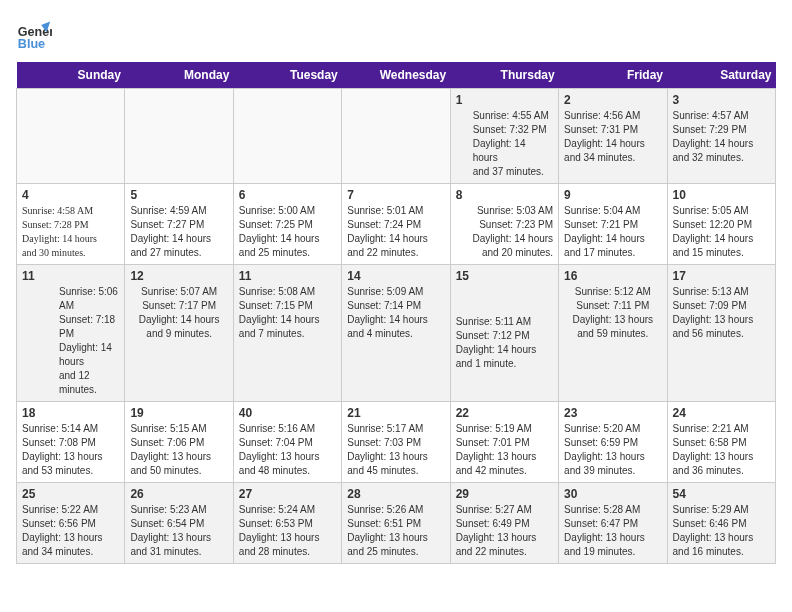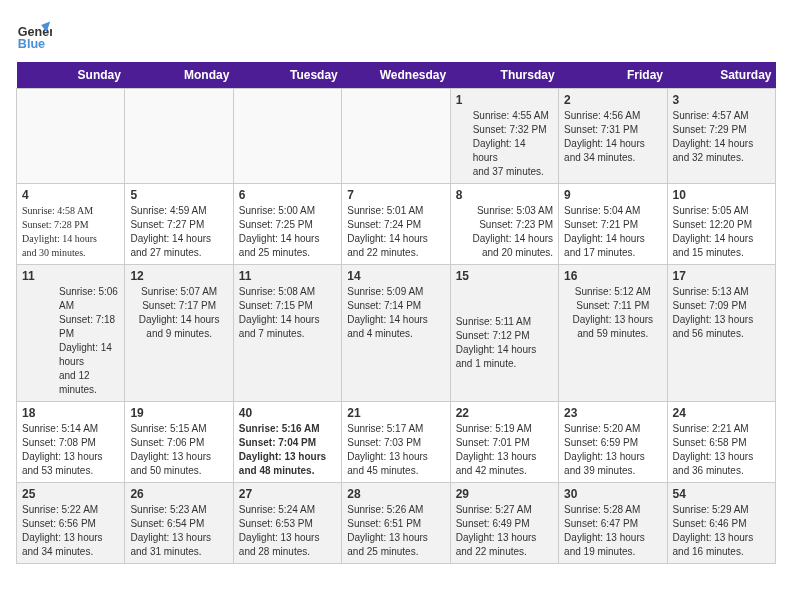--- a/index.html
+++ b/index.html
@@ -251,21 +251,21 @@
         </td>
         <td>
           <div class="day-number">19</div>
           <div class="day-info" style="white-space: pre-line;">Sunrise: 5:15 AM
 Sunset: 7:06 PM
 Daylight: 13 hours
 and 50 minutes.</div>
         </td>
         <td>
           <div class="day-number">40</div>
-          <div class="day-info" style="white-space: pre-line; font-weight: bold;">Sunrise: 5:16 AM
+          <div class="day-info" style="white-space: pre-line;">Sunrise: 5:16 AM
 Sunset: 7:04 PM
 Daylight: 13 hours
 and 48 minutes.</div>
         </td>
         <td>
           <div class="day-number">21</div>
           <div class="day-info" style="white-space: pre-line;">Sunrise: 5:17 AM
 Sunset: 7:03 PM
 Daylight: 13 hours
 and 45 minutes.</div>

